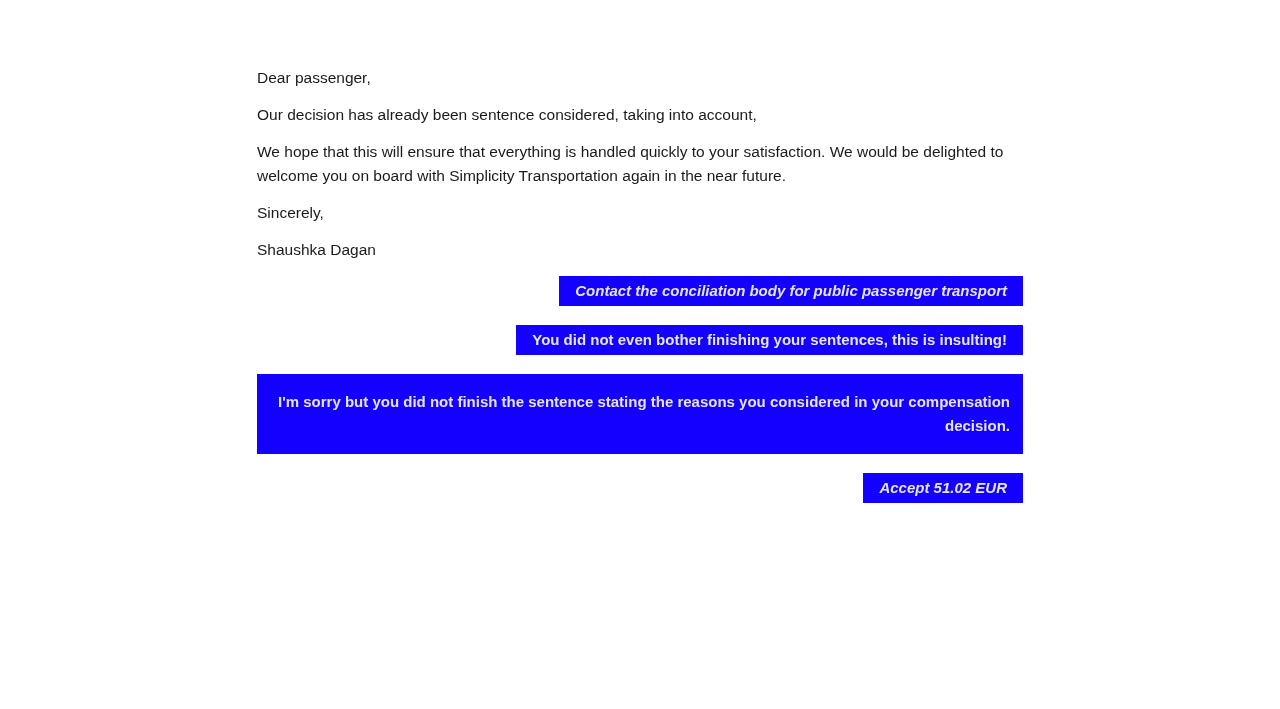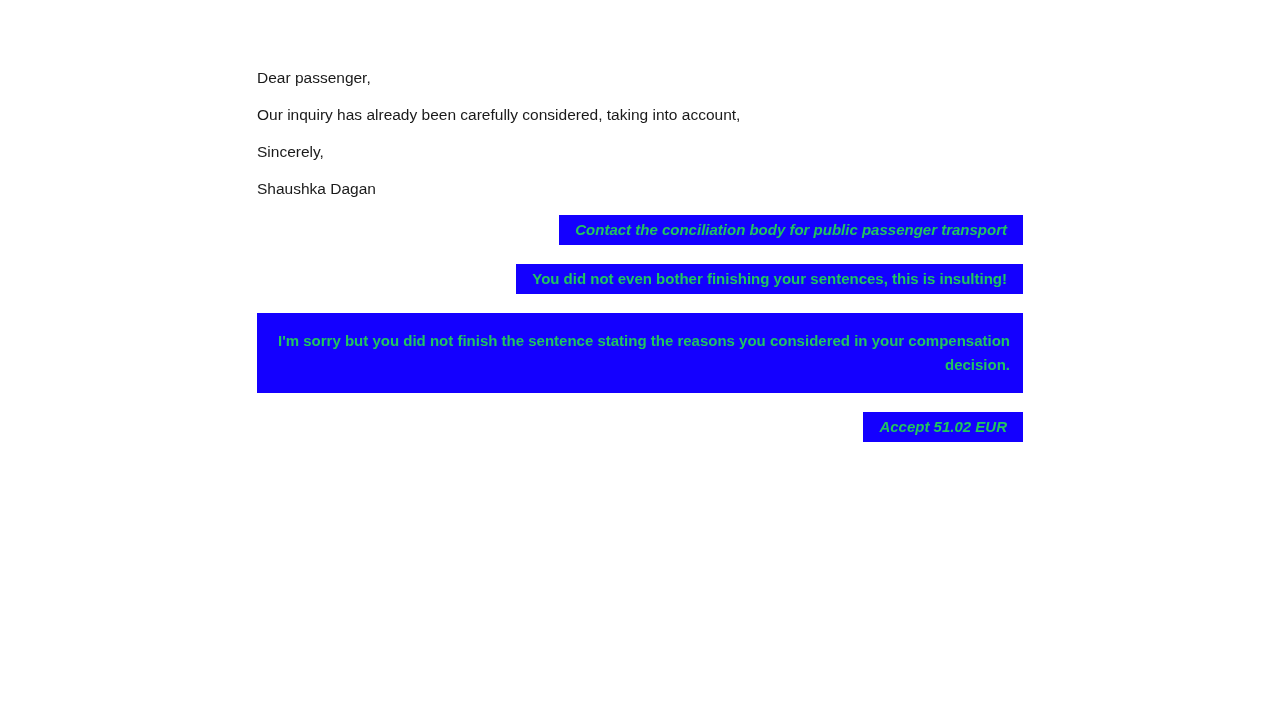--- a/index.html
+++ b/index.html
@@ -24,21 +24,21 @@
   .responses {
     margin-top: 14px;
     display: flex;
     flex-direction: column;
     align-items: flex-end;
     gap: 19px;
   }
   .reply-btn {
     display: inline-block;
     background: #1400ff;
-    color: #22c55e;
+    color: #e5e5e5;
     border: none;
     border-radius: 0;
     font-family: "Liberation Sans", sans-serif;
     font-size: 15px;
     font-weight: bold;
     line-height: 24px;
     padding: 3px 16px;
     cursor: pointer;
     text-align: center;
     white-space: nowrap;
@@ -51,21 +51,22 @@
     padding: 16px 13px;
   }
 </style>
 </head>
 <body>
 
 <div class="page">
 
   <div class="letter">
     <p>Dear passenger,</p>
-    <p>Our inquiry has already been carefully considered, taking into account,</p>
+    <p>Our decision has already been sentence considered, taking into account,</p>
+    <p>We hope that this will ensure that everything is handled quickly to your satisfaction. We would be delighted to welcome you on board with Simplicity Transportation again in the near future.</p>
     <p>Sincerely,</p>
     <p>Shaushka Dagan</p>
   </div>
 
   <div class="responses">
     <button class="reply-btn italic">Contact the conciliation body for public passenger transport</button>
     <button class="reply-btn">You did not even bother finishing your sentences, this is insulting!</button>
     <button class="reply-btn multiline">I'm sorry but you did not finish the sentence stating the reasons you considered in your compensation decision.</button>
     <button class="reply-btn italic">Accept 51.02 EUR</button>
   </div>

